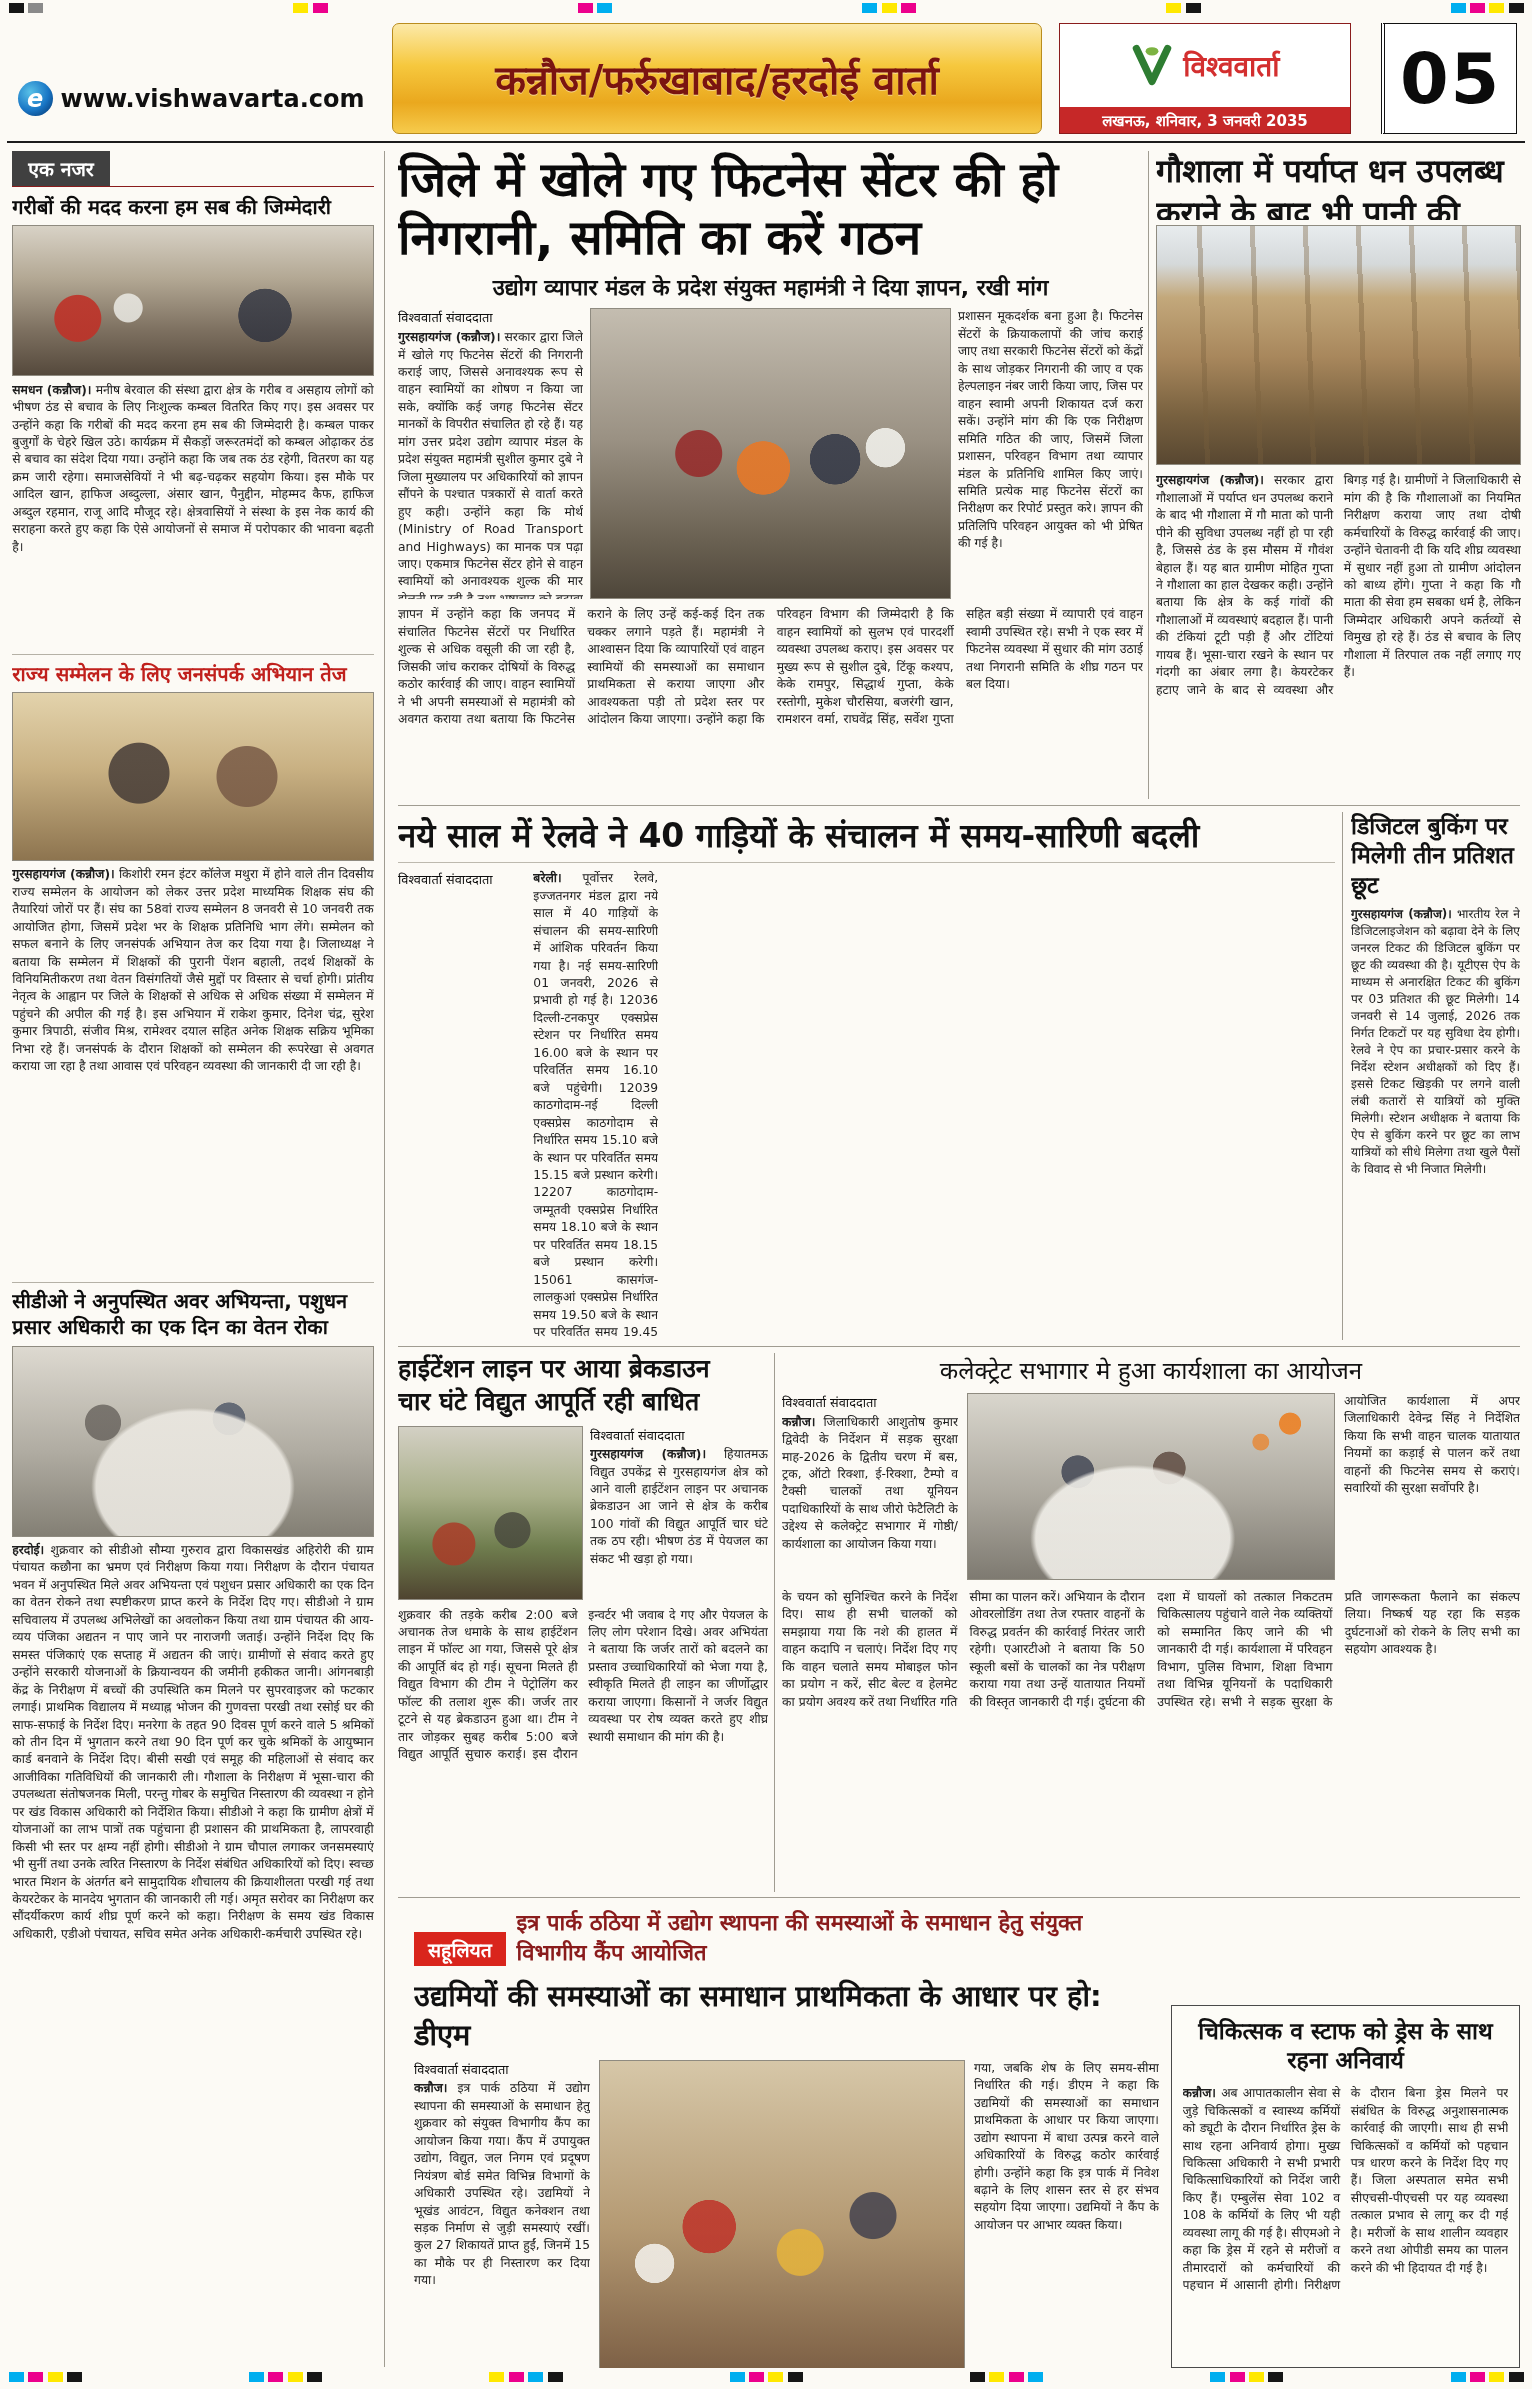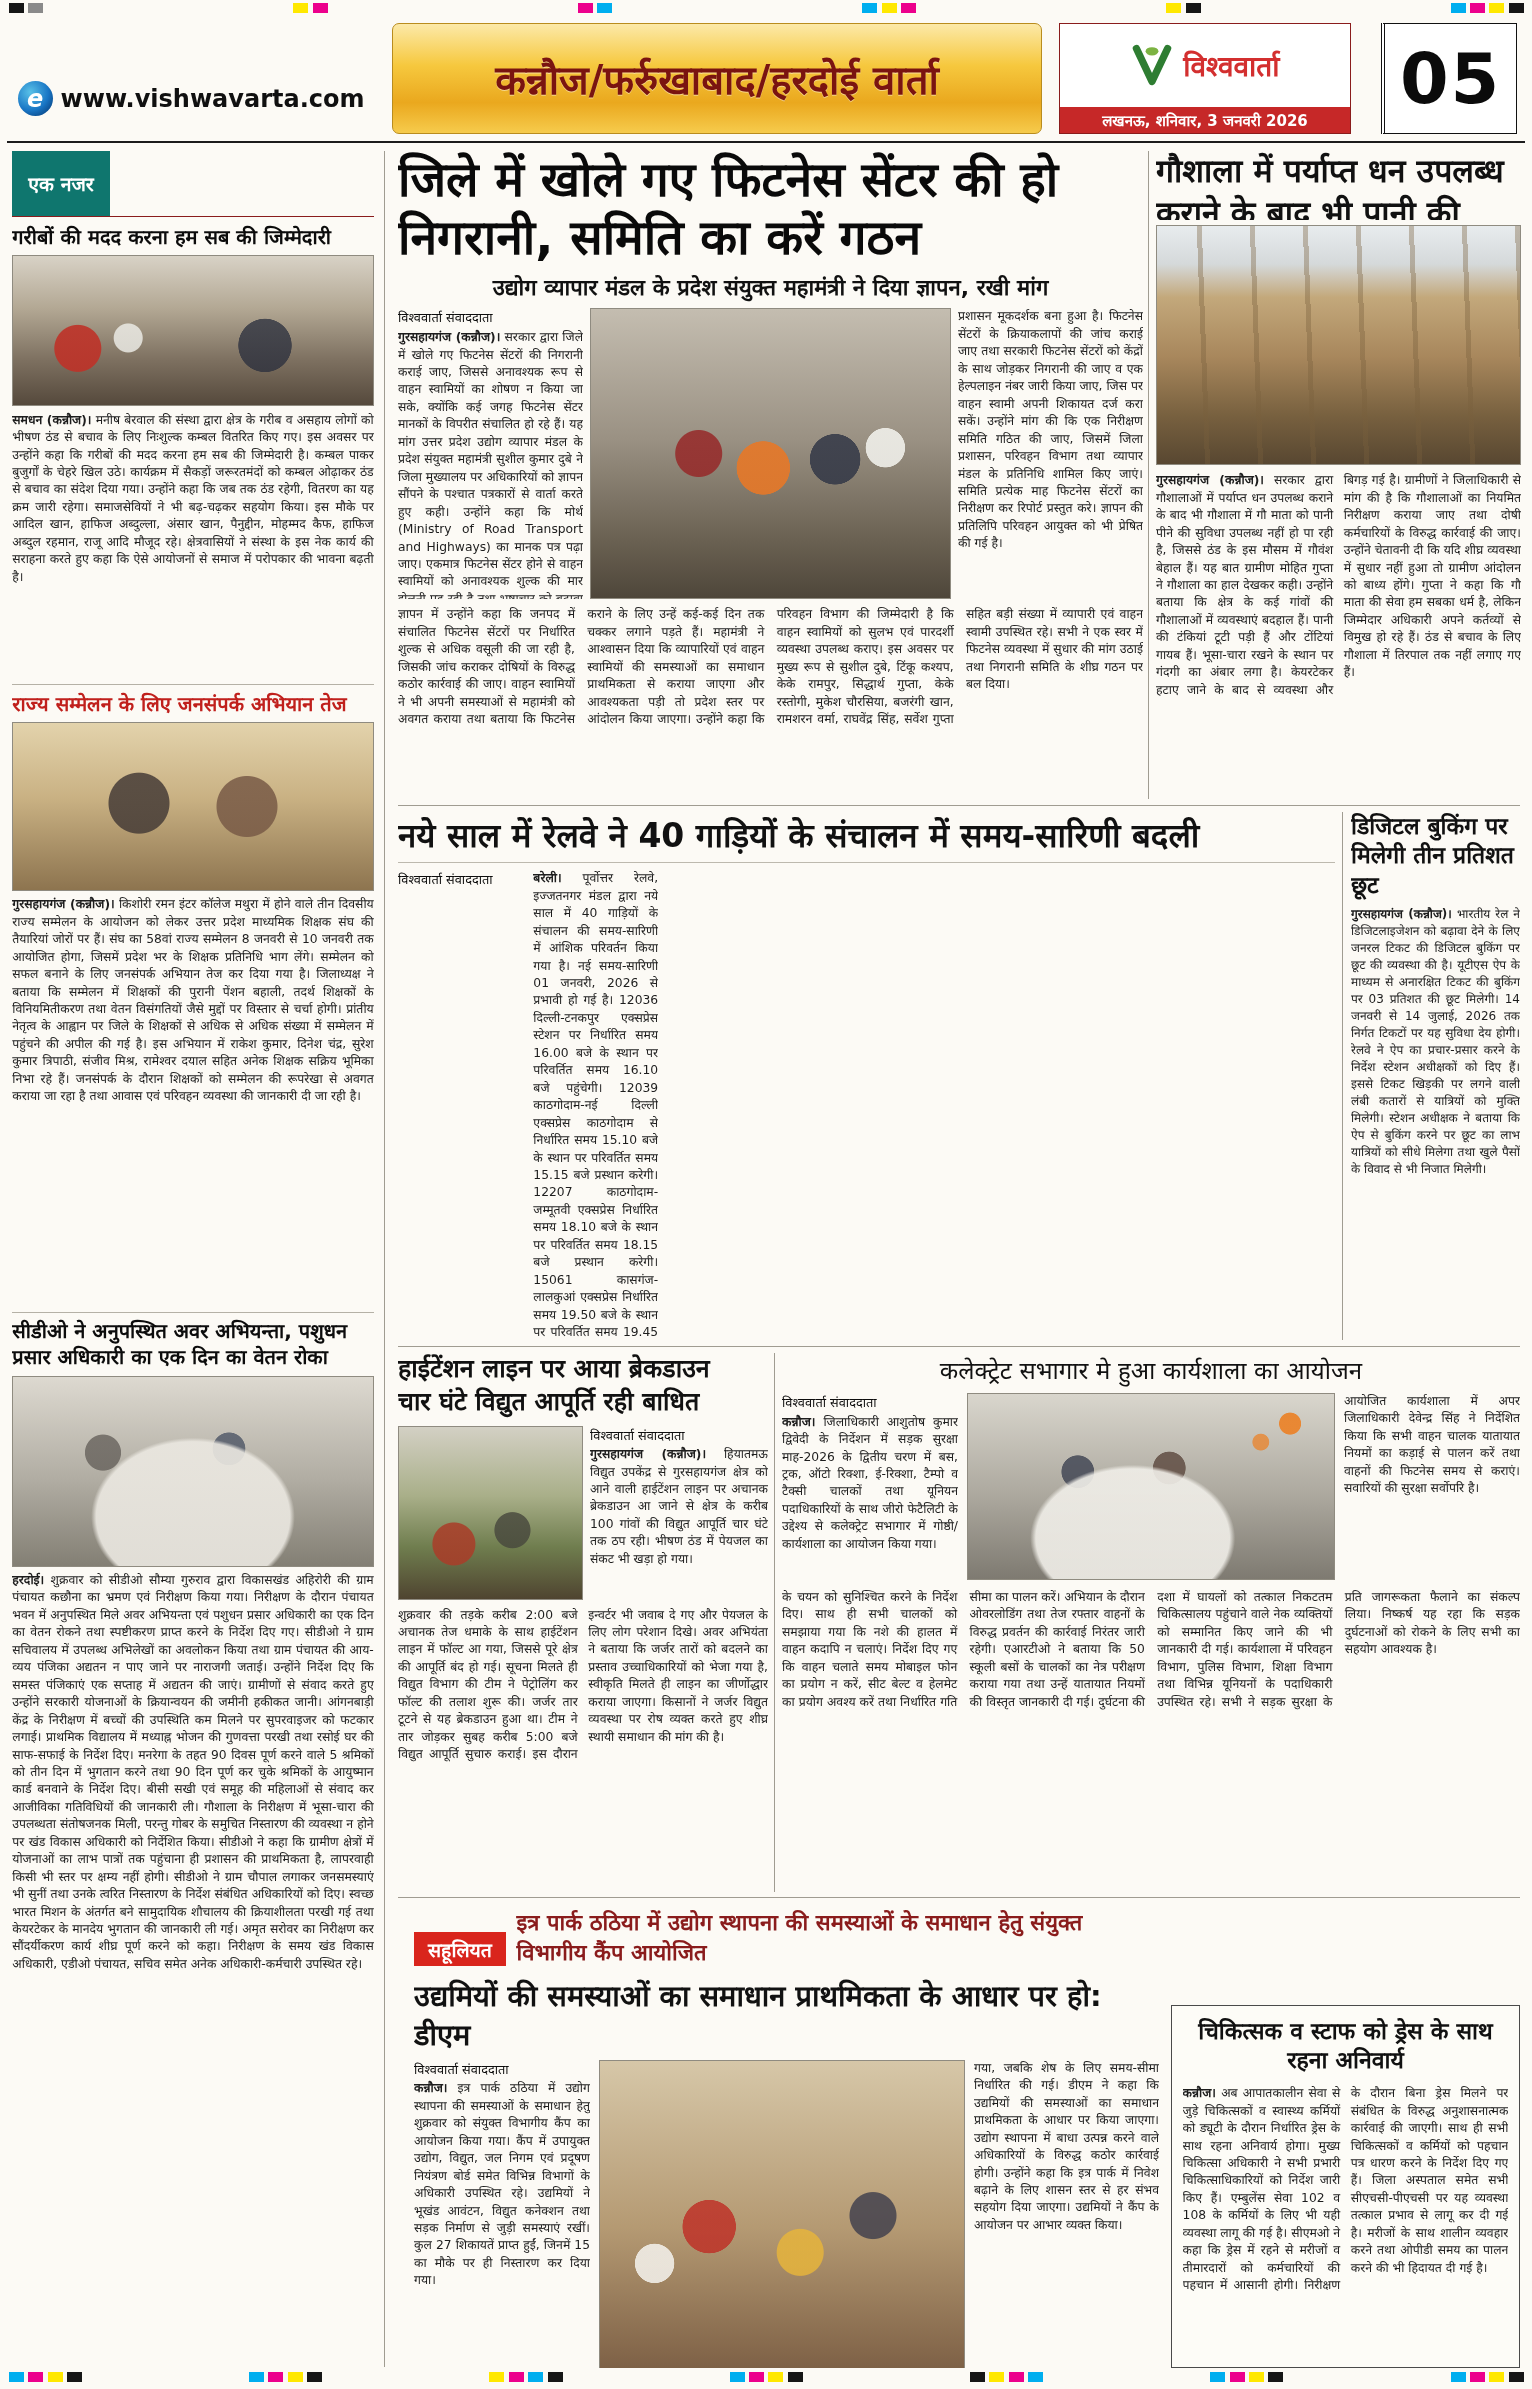--- a/index.html
+++ b/index.html
@@ -45,21 +45,21 @@
   .body-text{font-size:12.3px;line-height:1.42;text-align:justify;color:#1d1d1d;overflow:hidden}
   .dl{font-weight:bold}
   .byline{font-weight:normal;font-size:12.8px;margin-bottom:2.6px;color:#0d0d0d}
   .cols2{column-count:2;column-gap:10.6px}
   .cols4{column-count:4;column-gap:12.3px}
   .photo{width:100%;border:0.9px solid #8f8b80;background:#b9b2a4}
 
   
   .leftcol{border-right:0.9px solid #a09c91;padding-right:10.6px}
   .eknajar-row{border-bottom:1.8px solid #8a1c1c;margin-bottom:7px}
-  .eknajar{display:inline-block;background:#0f766e;color:#fff;font-size:19.4px;font-weight:bold;padding:19px 16px}
+  .eknajar{display:inline-block;background:#404040;color:#fff;font-size:19.4px;font-weight:bold;padding:4px 16px}
   .lc-head{font-size:20px;font-weight:bold;line-height:1.3;margin:5.3px 0 5.3px;color:#0c0c0c}
   .lc-head.red{color:#c0201c}
   .lc-sep{border-top:0.9px solid #b5b1a6;margin:8.8px 0 5.3px}
   .lc-body{margin-top:5.3px}
 
   
   .main-head{font-size:48px;font-weight:bold;line-height:1.2;color:#0a0a0a}
   .main-sub{font-size:22px;font-weight:bold;text-align:center;margin-top:5.3px}
   .fit-top{display:grid;grid-template-columns:185px 1fr 185px;gap:7px;margin-top:7px}
 
@@ -178,21 +178,21 @@
       <span class="edition-title">कन्नौज/फर्रुखाबाद/हरदोई वार्ता</span>
     </div>
     <div class="paper-box">
       <div class="paper-row">
         <svg viewBox="0 0 48 48" width="44" height="44">
           <path d="M7 6 L24 42 L41 6" fill="none" stroke="#2e7d32" stroke-width="8" stroke-linecap="round" stroke-linejoin="round"></path>
           <ellipse cx="24" cy="9" rx="7" ry="4.5" fill="#7cb342"></ellipse>
         </svg>
         <span class="paper-name">विश्ववार्ता</span>
       </div>
-      <div class="paper-date">लखनऊ, शनिवार, 3 जनवरी 2026</div>
+      <div class="paper-date">लखनऊ, शनिवार, 3 जनवरी 2035</div>
     </div>
     <div class="pageno-box">05</div>
   </header>
 
   <div class="abs hrule bold" style="left:7px;top:141px;width:1518px"></div>
 
   <aside class="abs leftcol" style="left:12.3px;top:151px;width:373px;height:2216px">
     <div class="eknajar-row">
       <span class="eknajar">एक नजर</span>
     </div>

